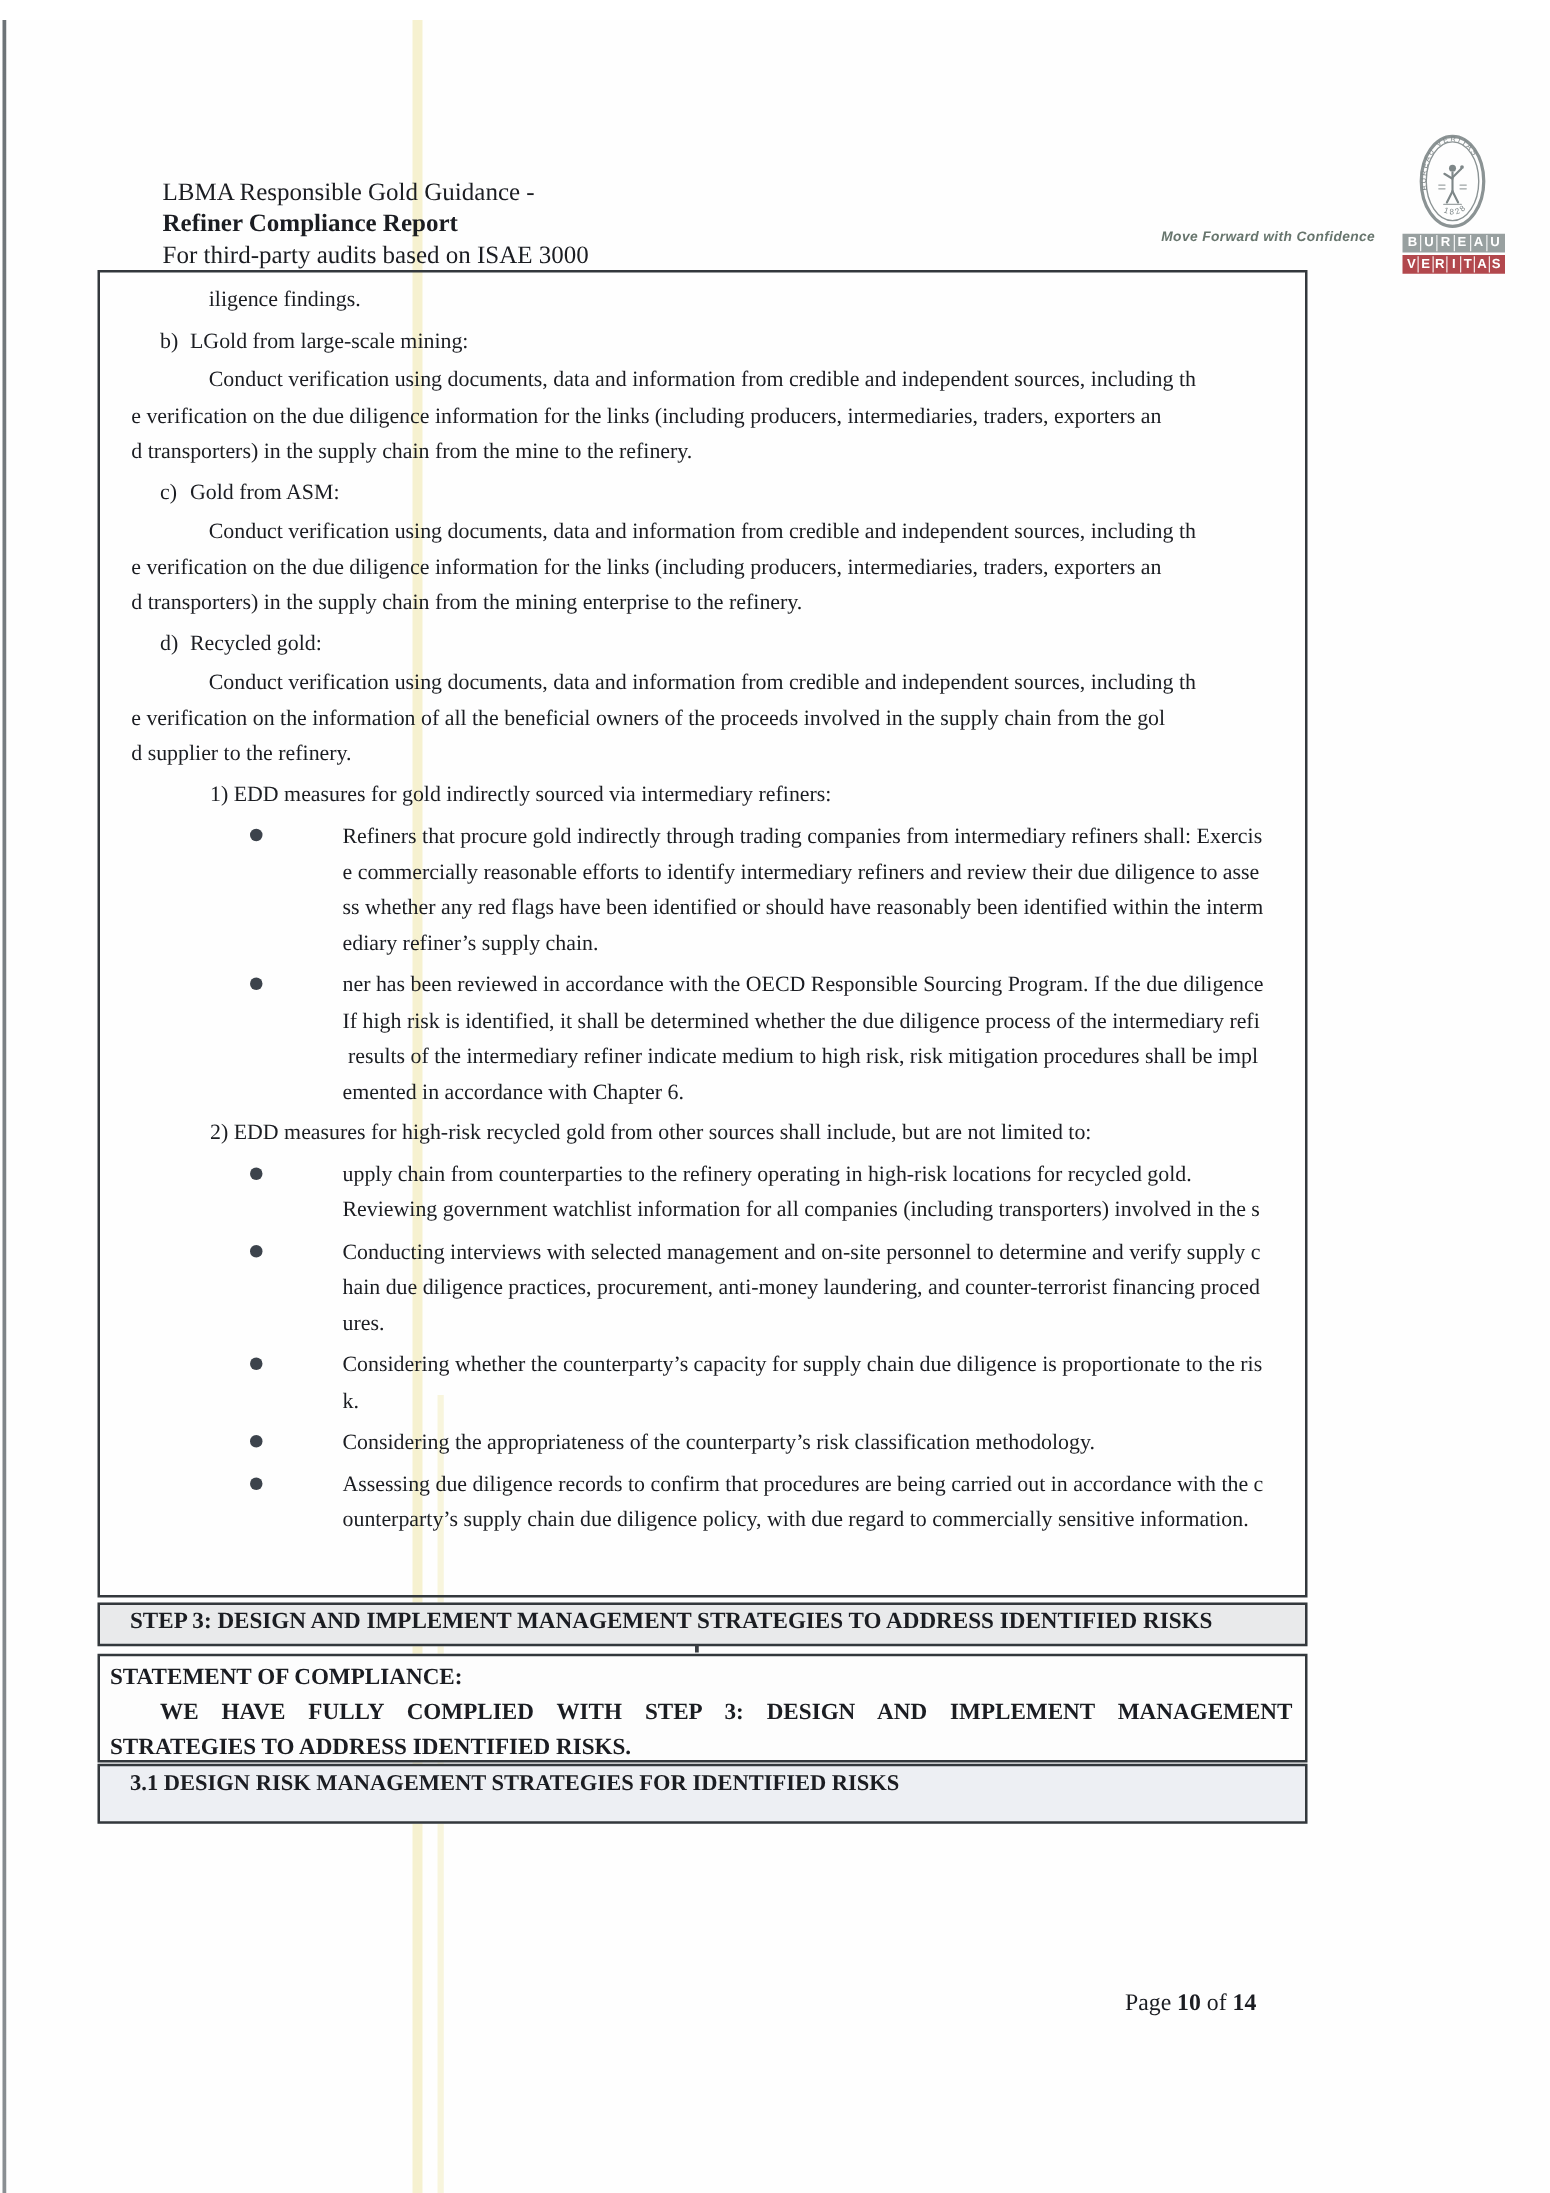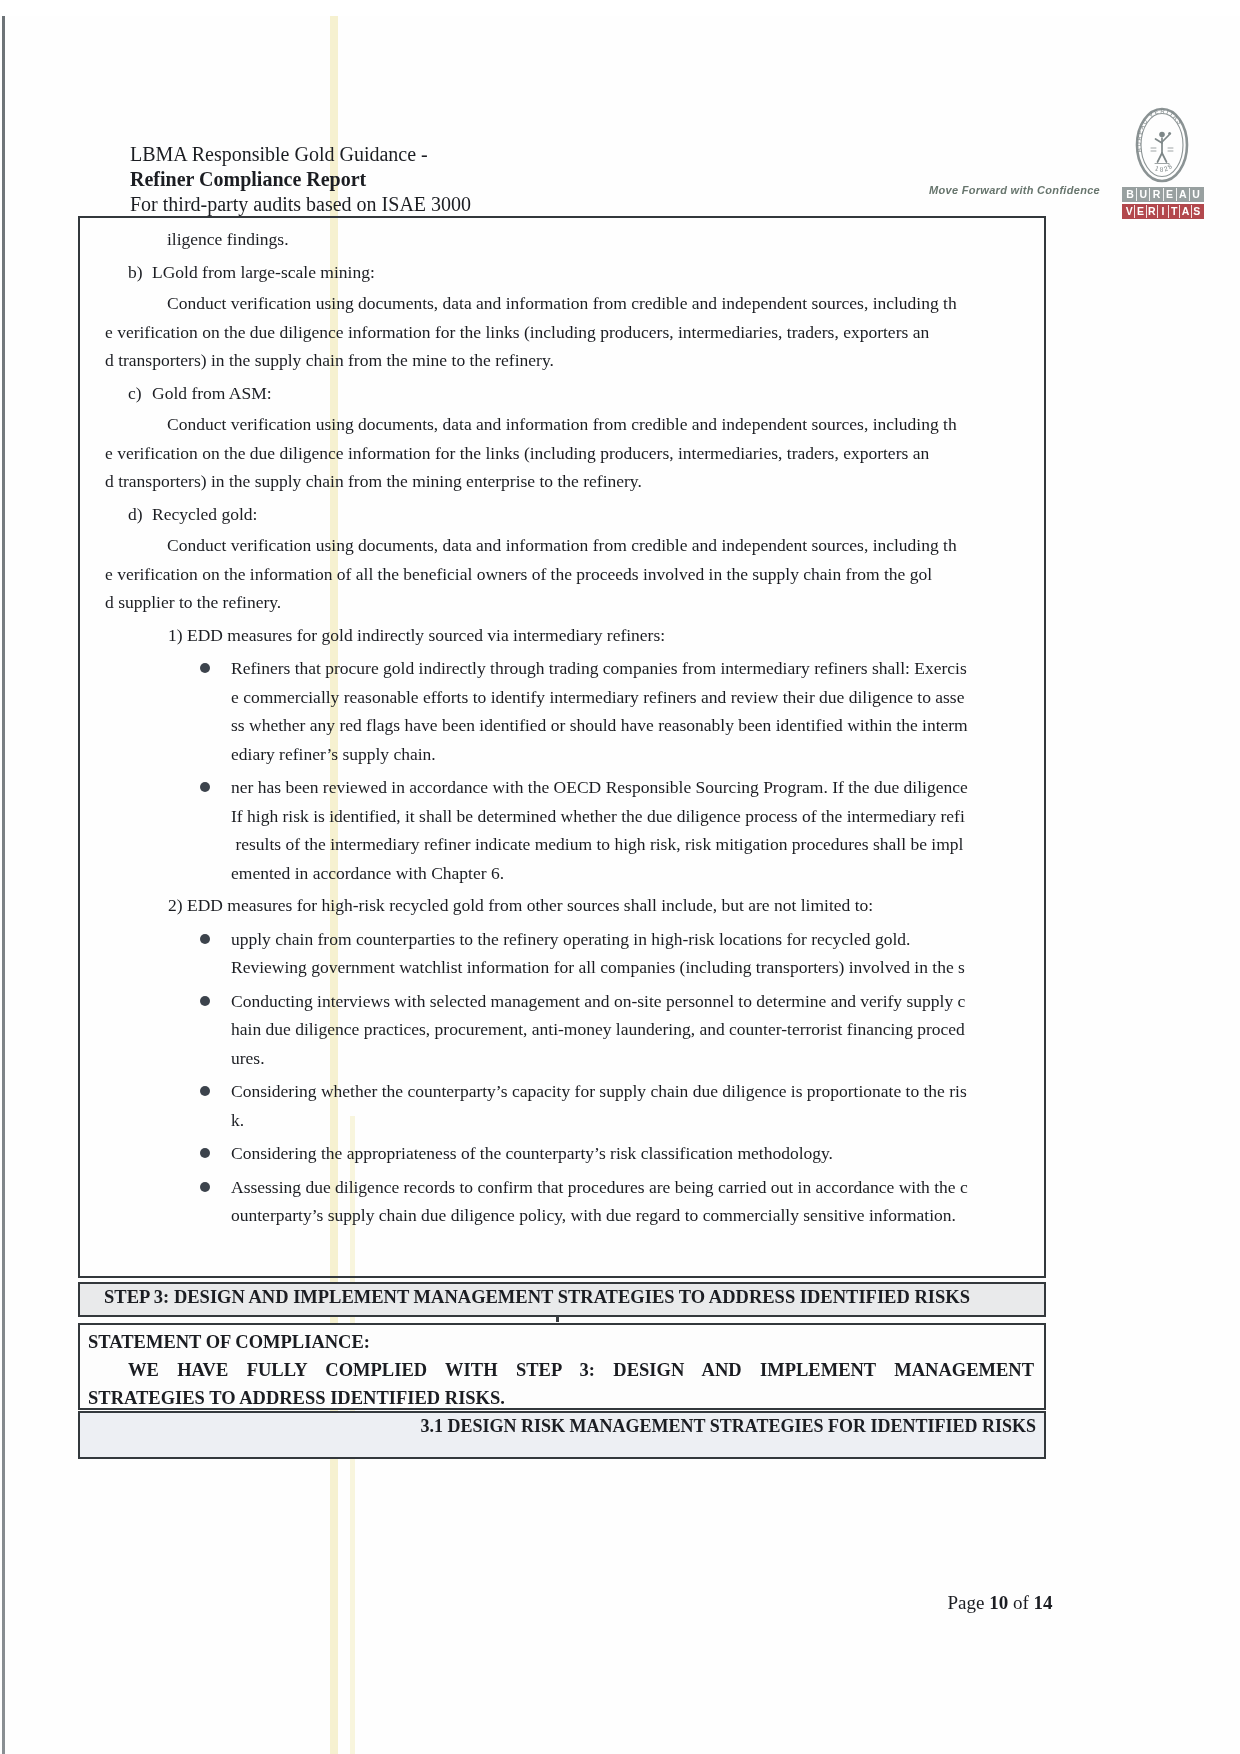--- a/index.html
+++ b/index.html
@@ -42,42 +42,42 @@
     border:2px solid #33383c; box-sizing:border-box; padding:7px 10px 0 25px;
     font-size:17.5px; }
   .tline { white-space:pre; line-height:28.5px; overflow:hidden; }
   .blk { margin:0; }
   .blk.item { margin:4px 0 3px 23px; }
   .blk.item .item-label { display:inline-block; min-width:24px; }
   .blk.para { margin-bottom:2px; }
   .blk.para .tline.first { text-indent:62px; }
   .blk.cont { margin-left:62px; }
   .blk.num { margin:4px 0 3px 63px; }
-  .blk.bullet { display:flex; margin:5px 0 3px 95px; }
+  .blk.bullet { display:flex; margin:5px 0 3px 95px;gap:43px; }
   .bullet-dot { flex:none; width:10px; height:10px; border-radius:50%;
     background:#3c434c; margin:9px 21px 0 0; }
   .bullet-lines { flex:1; min-width:0; }
 
   
   .bar-heading { position:absolute; left:78px; width:968px; box-sizing:border-box;
     border:2px solid #33383c; background:#e9eaeb; font-weight:bold; font-size:18.5px;
     padding:3px 8px 0 24px; }
   .step3-bar { top:1266px; height:35px; }
-  .sec31-bar { top:1395px; height:48px; background:#edeff3; font-size:18px;text-align:right; }
+  .sec31-bar { top:1395px; height:48px; background:#edeff3; font-size:18px; }
 
   .statement-box { position:absolute; left:78px; top:1307px; width:968px; height:87px;
     box-sizing:border-box; border:2px solid #33383c; background:#fdfdfd;
     padding:3px 10px 0 8px; font-weight:bold; font-size:18.5px; }
   .statement-title { line-height:28px; }
   .statement-line1 { line-height:29px; padding-left:40px;
     text-align:justify; text-align-last:justify; }
   .statement-line2 { line-height:27px; }
 
   
-  .footer { position:absolute; left:900px; top:1576px; width:200px; text-align:center;
+  .footer { position:absolute; left:900px; top:1576px; width:200px; text-align:left;
     font-size:19px; }
   .footer b { font-weight:bold; }
 </style>
 </head>
 <body>
 
 <div class="page">
 
   <div class="scan-edge-left"></div>
   <div class="fold-line" style="left:330px;"></div>

